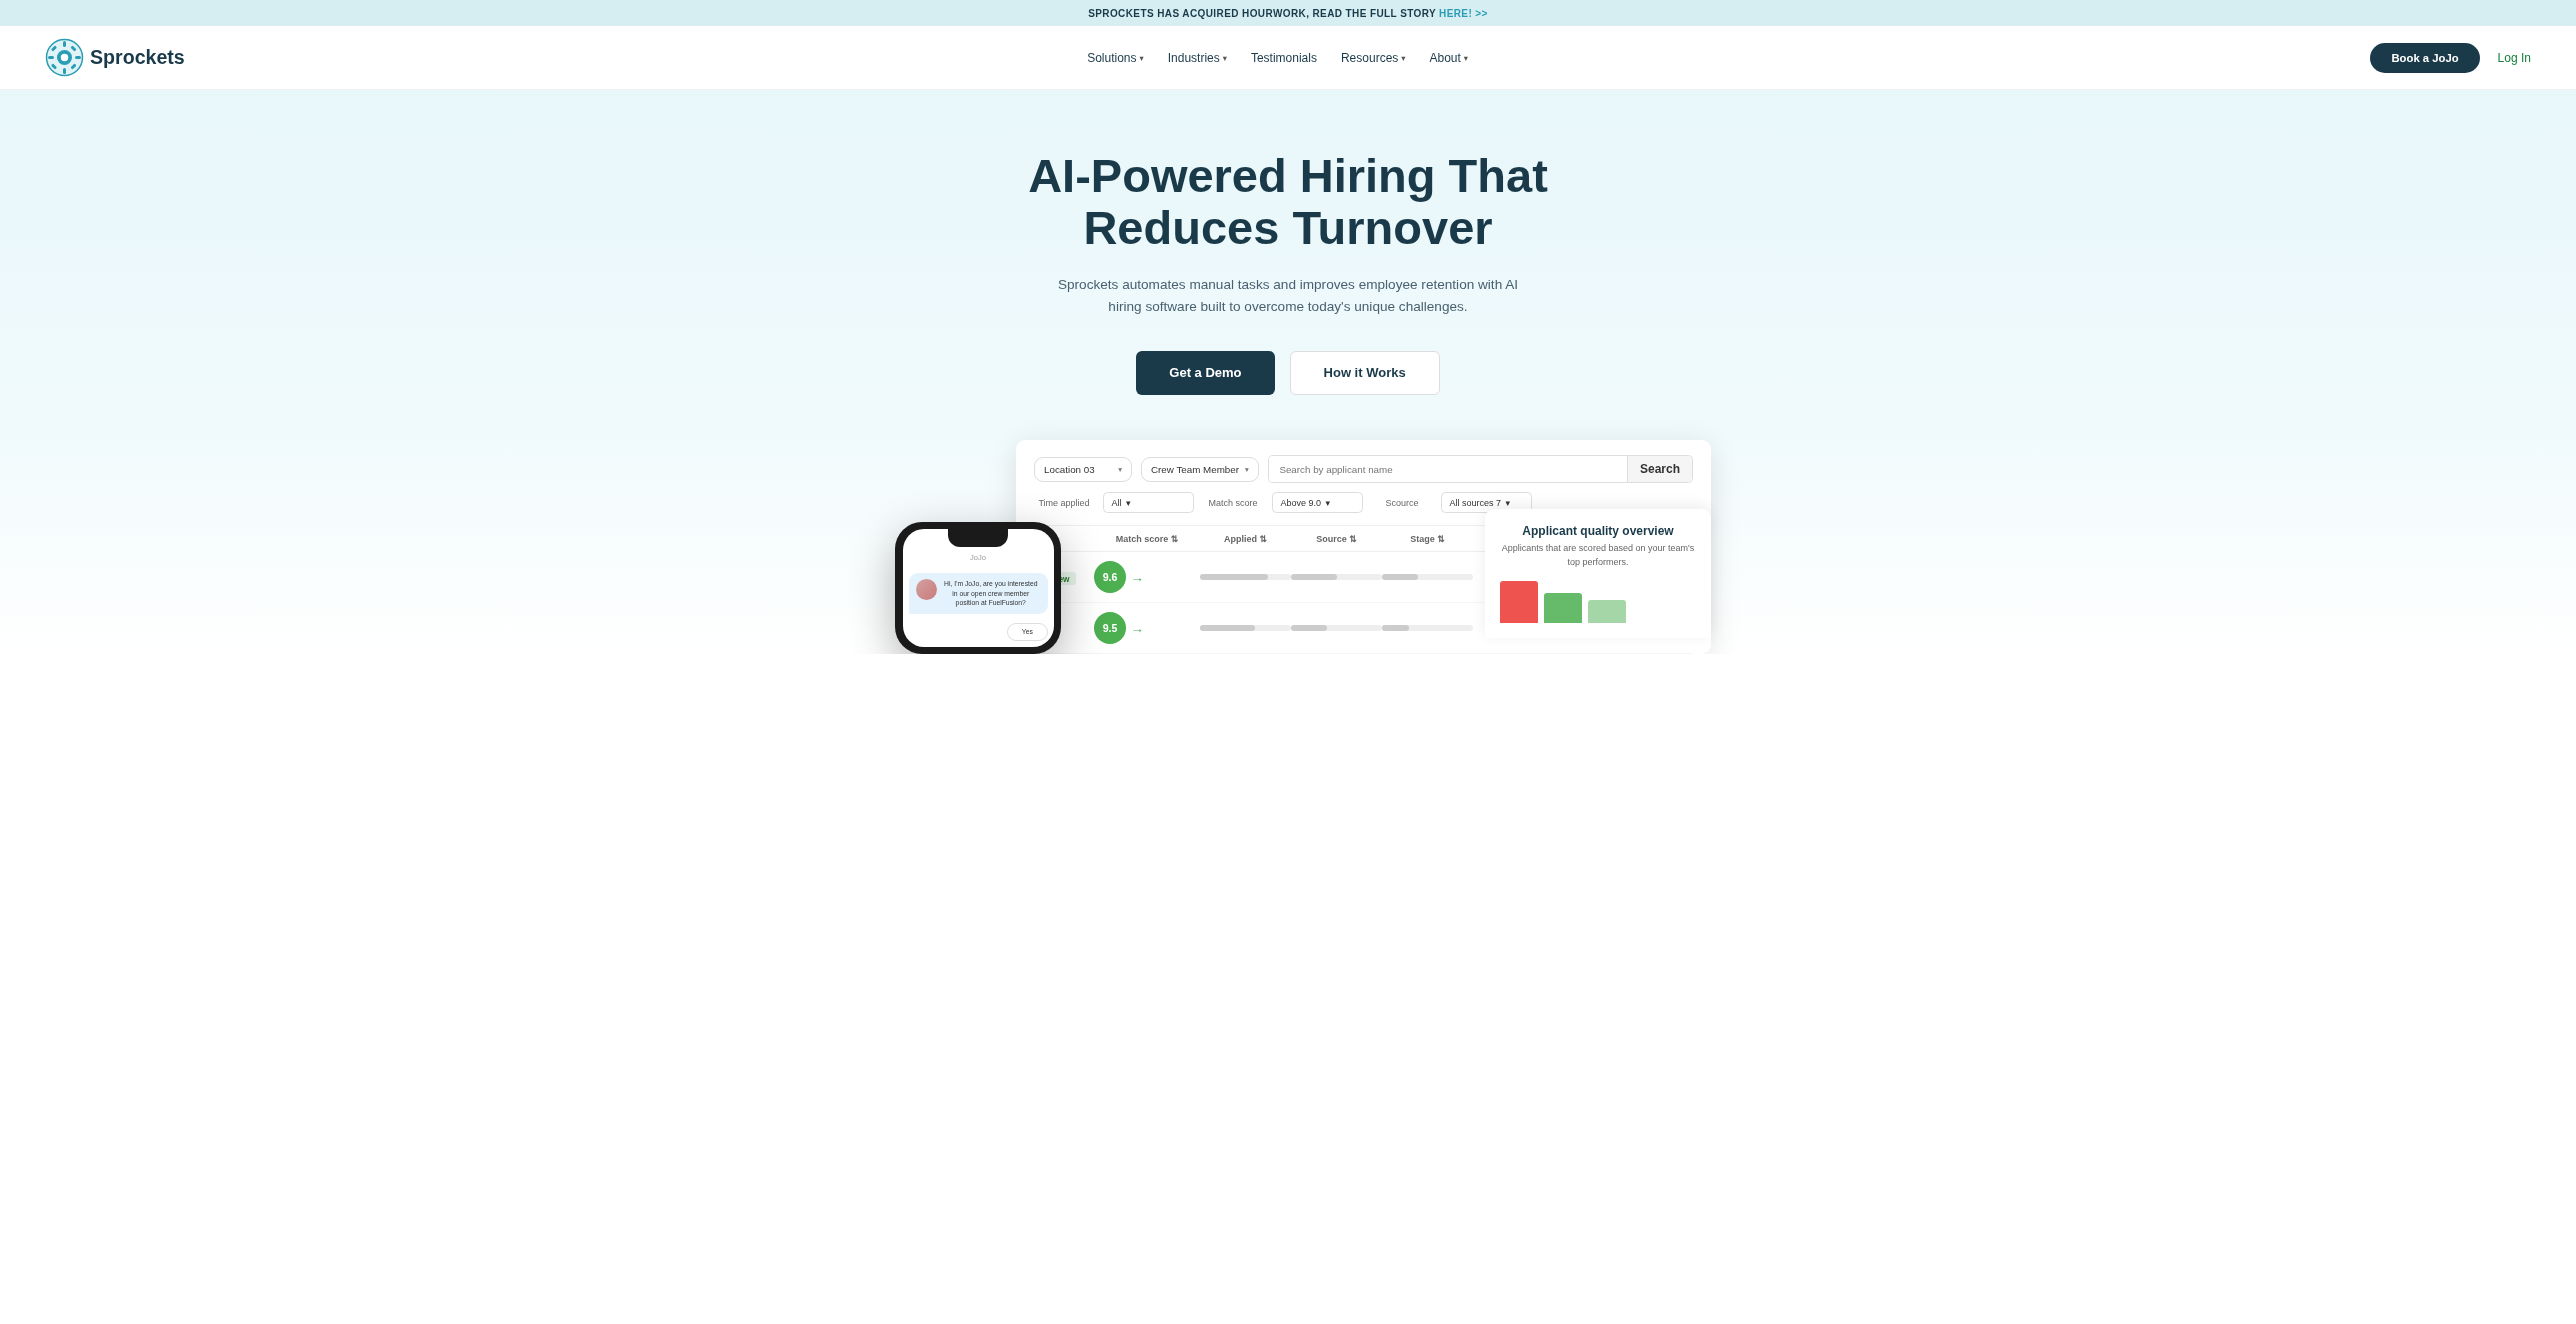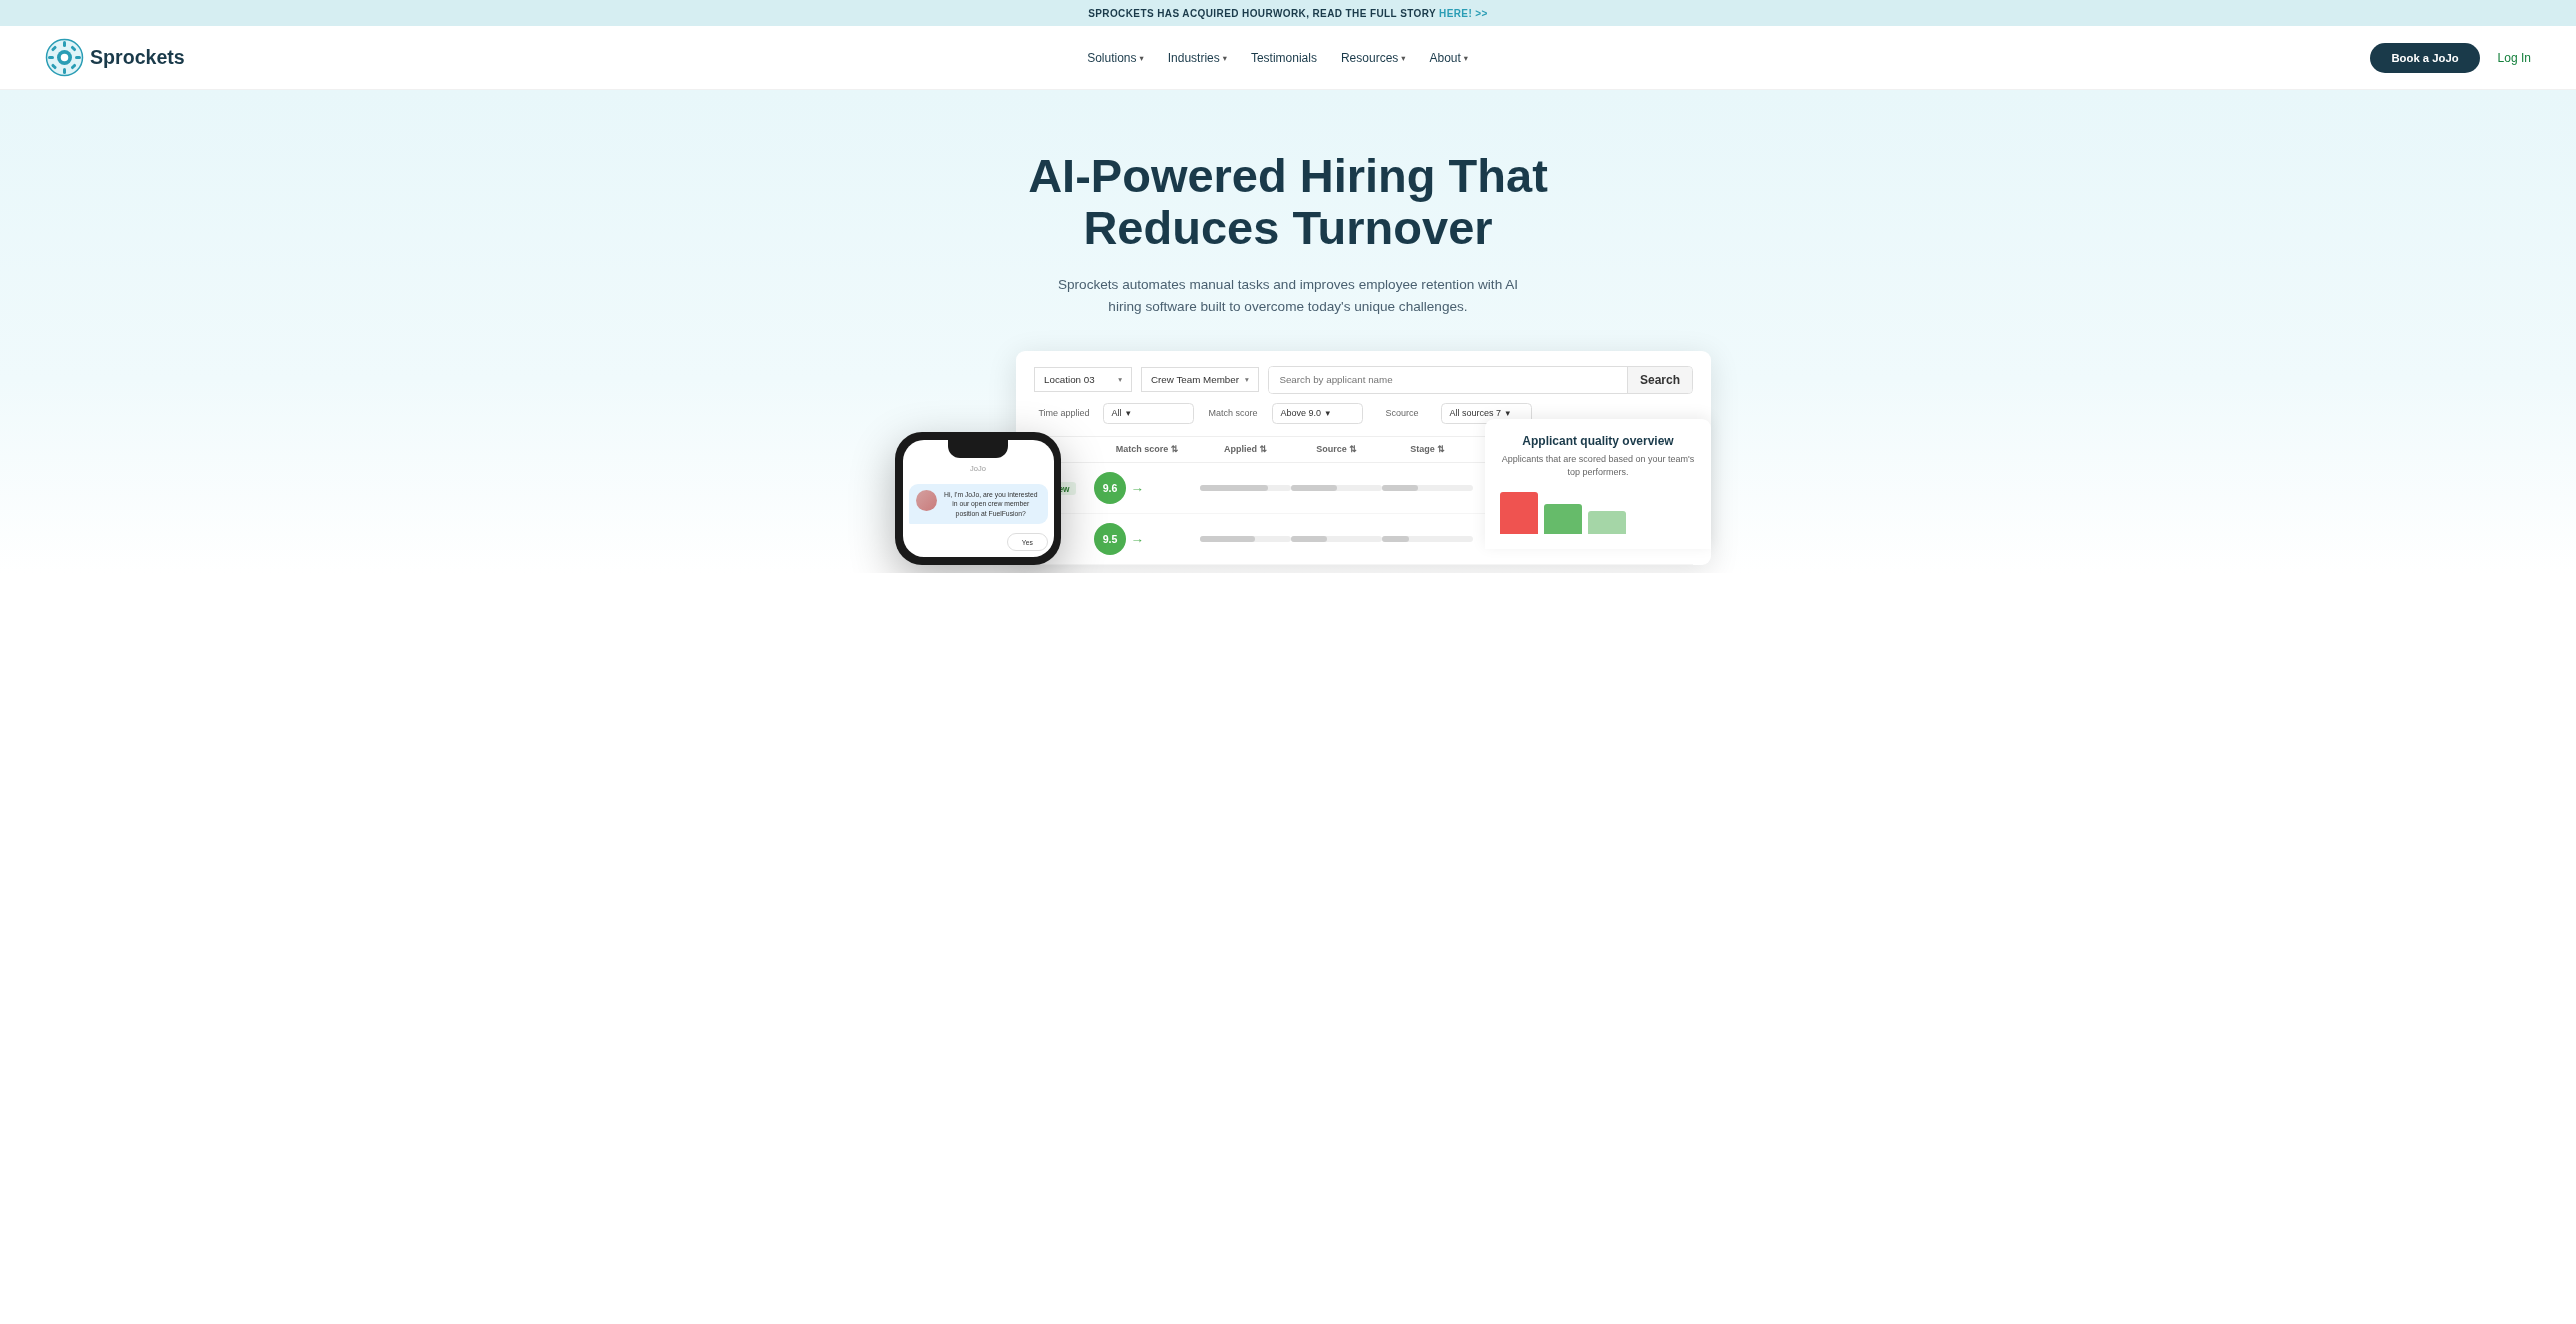--- a/index.html
+++ b/index.html
@@ -164,21 +164,21 @@
     .dashboard-filters {
       display: flex;
       gap: 9px;
       margin-bottom: 9px;
       align-items: center;
     }
     .filter-select {
       display: flex;
       align-items: center;
       border: 0.8px solid #ddd;
-      border-radius: 0;
+      border-radius: 9px;
       padding: 6px 9px;
       font-size: 9.8px;
       color: #333;
       gap: 6px;
       background: #fff;
       cursor: pointer;
       min-width: 98px;
     }
     .filter-select .chevron-down {
       margin-left: auto;
@@ -477,20 +477,24 @@
   <div class="nav-actions">
     <button class="book-demo-btn">Book a JoJo</button>
     <a class="login-link" href="#">Log In</a>
   </div>
 </nav>
 
 <section class="hero">
   <div class="hero-content">
     <h1 class="hero-title">AI-Powered Hiring That Reduces Turnover</h1>
     <p class="hero-subtitle">Sprockets automates manual tasks and improves employee retention with AI hiring software built to overcome today's unique challenges.</p>
+    <div class="hero-buttons">
+      <button class="btn-get-demo">Get a Demo</button>
+      <button class="btn-how-it-works">How it Works</button>
+    </div>
   </div>
 
   <div class="dashboard-preview">
     <div style="position: relative;">
 
       <div class="phone-mockup">
         <div class="phone-outer">
           <div class="phone-inner">
             <div class="phone-notch"></div>
             <div class="phone-screen">

